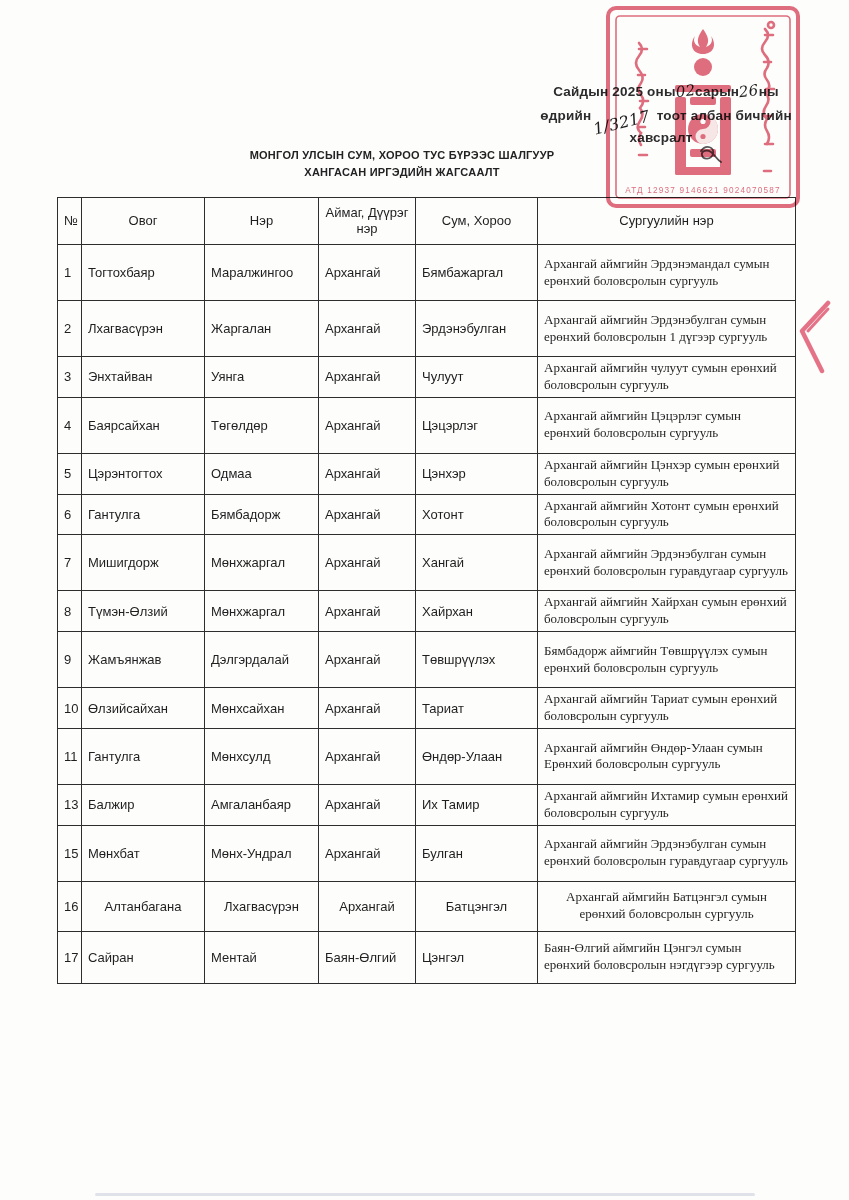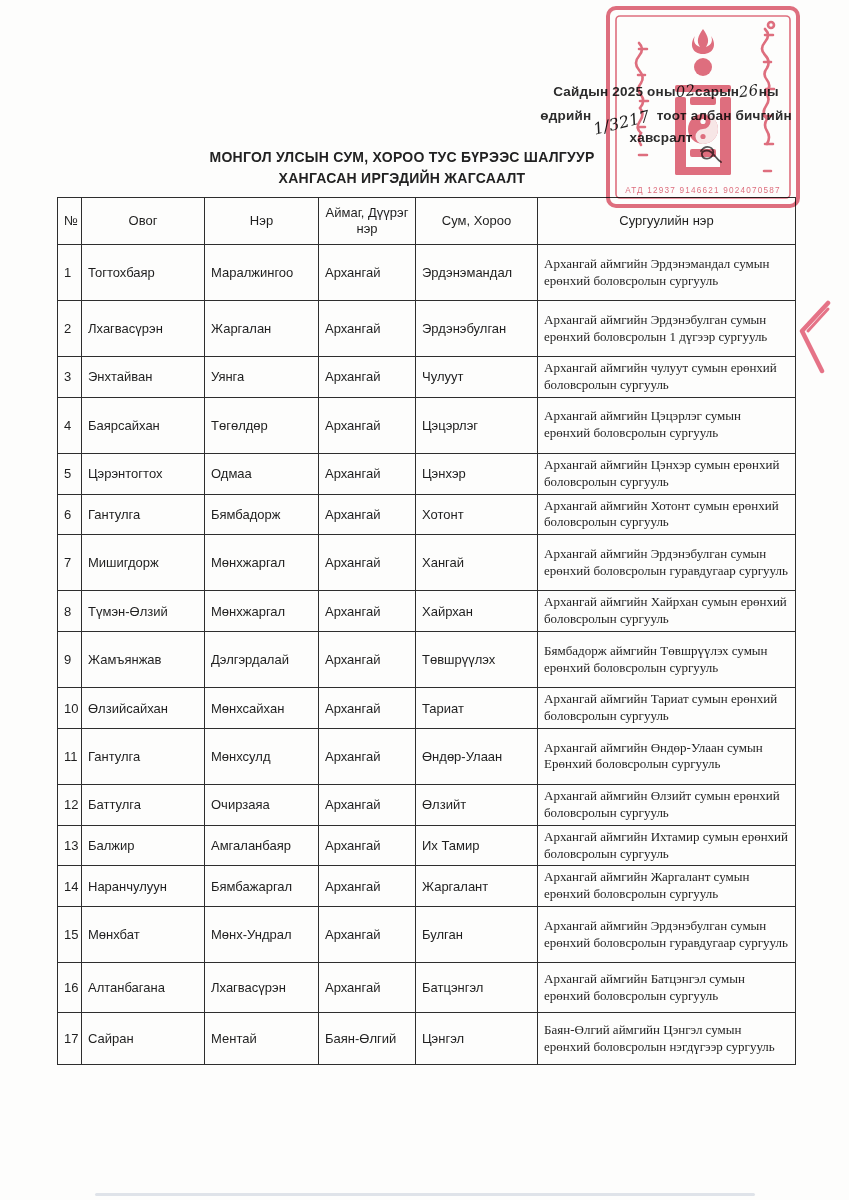--- a/index.html
+++ b/index.html
@@ -22,21 +22,21 @@
     font-family:"DejaVu Serif", serif;font-style:italic;font-weight:400;
     display:inline-block;transform:rotate(-7deg);font-size:15px;color:#1f1f1f;
   }
   .hw-doc{
     position:relative;top:8px;transform:rotate(-14deg);font-size:16px;margin:0 2px;
   }
 
   
   .title{
     position:absolute;top:147px;left:57px;width:690px;z-index:2;
-    text-align:center;font-weight:700;font-size:14px;line-height:1.5;
+    text-align:center;font-weight:700;font-size:11px;line-height:1.5;
     color:#222;letter-spacing:.25px;
   }
 
   
   table.list{
     position:absolute;top:197px;left:57px;width:738px;z-index:2;
     border-collapse:collapse;table-layout:fixed;
     font-size:13px;color:#1f1f1f;
   }
   table.list th, table.list td{
@@ -110,21 +110,21 @@
           <th>Сум, Хороо</th>
           <th>Сургуулийн нэр</th>
         </tr>
     </thead>
     <tbody>
         <tr style="height: 56px;">
           <td>1</td>
           <td>Тогтохбаяр</td>
           <td>Маралжингоо</td>
           <td>Архангай</td>
-          <td>Эрдэнэмандал</td>
+          <td>Бямбажаргал</td>
           <td>Архангай аймгийн Эрдэнэмандал сумын ерөнхий боловсролын сургууль</td>
         </tr>
         <tr style="height: 56px;">
           <td>2</td>
           <td>Лхагвасүрэн</td>
           <td>Жаргалан</td>
           <td>Архангай</td>
           <td>Эрдэнэбулган</td>
           <td>Архангай аймгийн Эрдэнэбулган сумын ерөнхий боловсролын 1 дүгээр сургууль</td>
         </tr>
@@ -194,52 +194,36 @@
         </tr>
         <tr style="height: 56px;">
           <td>11</td>
           <td>Гантулга</td>
           <td>Мөнхсулд</td>
           <td>Архангай</td>
           <td>Өндөр-Улаан</td>
           <td>Архангай аймгийн Өндөр-Улаан сумын Ерөнхий боловсролын сургууль</td>
         </tr>
         <tr style="height: 40px;">
-          <td>12</td>
-          <td>Баттулга</td>
-          <td>Очирзаяа</td>
-          <td>Архангай</td>
-          <td>Өлзийт</td>
-          <td>Архангай аймгийн Өлзийт сумын ерөнхий боловсролын сургууль</td>
-        </tr>
-        <tr style="height: 40px;">
           <td>13</td>
           <td>Балжир</td>
           <td>Амгаланбаяр</td>
           <td>Архангай</td>
           <td>Их Тамир</td>
           <td>Архангай аймгийн Ихтамир сумын ерөнхий боловсролын сургууль</td>
         </tr>
-        <tr style="height: 40px;">
-          <td>14</td>
-          <td>Наранчулуун</td>
-          <td>Бямбажаргал</td>
-          <td>Архангай</td>
-          <td>Жаргалант</td>
-          <td>Архангай аймгийн Жаргалант сумын ерөнхий боловсролын сургууль</td>
-        </tr>
         <tr style="height: 56px;">
           <td>15</td>
           <td>Мөнхбат</td>
           <td>Мөнх-Ундрал</td>
           <td>Архангай</td>
           <td>Булган</td>
           <td>Архангай аймгийн Эрдэнэбулган сумын ерөнхий боловсролын гуравдугаар сургууль</td>
         </tr>
-        <tr style="height: 50px;">
+        <tr style="height: 50px; text-align: center;">
           <td>16</td>
           <td>Алтанбагана</td>
           <td>Лхагвасүрэн</td>
           <td>Архангай</td>
           <td>Батцэнгэл</td>
           <td>Архангай аймгийн Батцэнгэл сумын ерөнхий боловсролын сургууль</td>
         </tr>
         <tr style="height: 52px;">
           <td>17</td>
           <td>Сайран</td>

